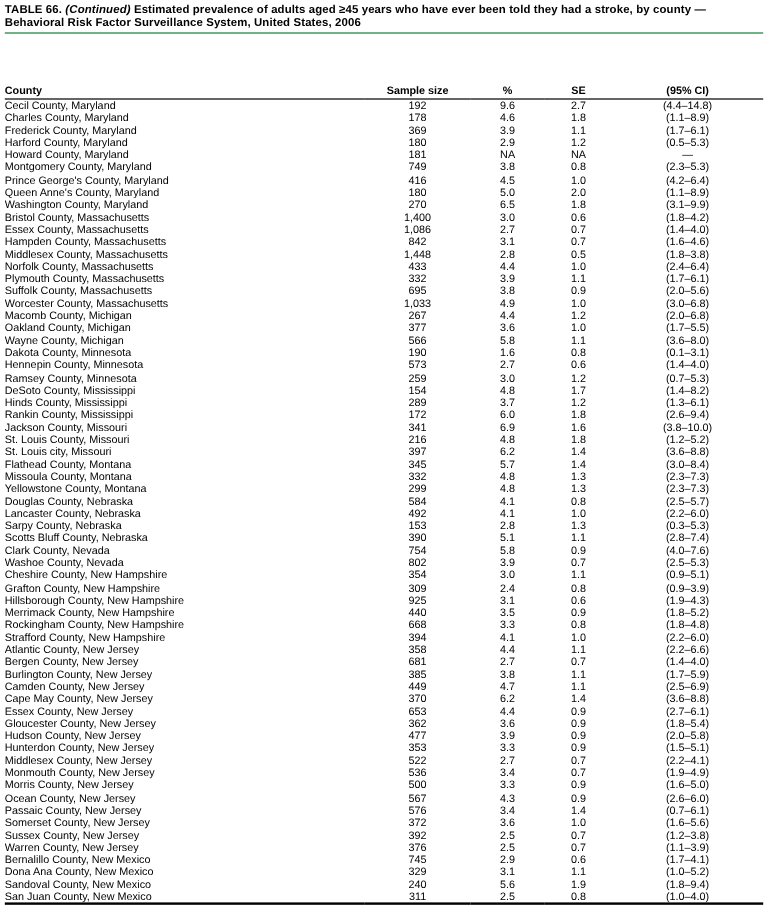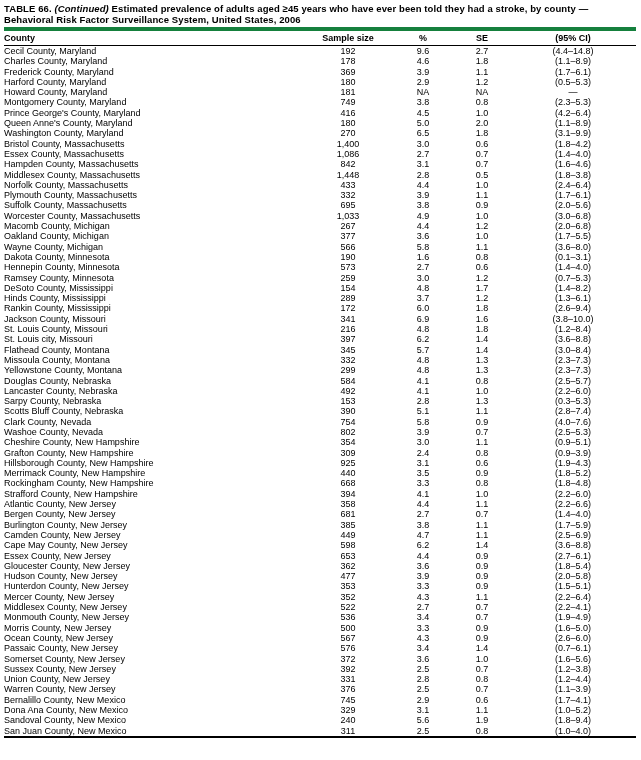--- a/index.html
+++ b/index.html
@@ -14,29 +14,30 @@
     height: 760px;
     box-sizing: border-box;
     padding: 3px 5px 2px 4px;
     overflow: hidden;
   }
   .title {
     font-size: 9.5px;
     font-weight: bold;
     line-height: 11px;
     padding-bottom: 2px;
-    border-bottom: 4px solid #15803d;
+    border-bottom: 1px solid #15803d;
     letter-spacing: 0.1px;
   }
   .title .continued { font-style: italic; }
   table {
     width: 100%;
     border-collapse: collapse;
     table-layout: fixed;
     border-bottom: 2px solid #000;
+    margin-top: 40px;
   }
   th {
     font-size: 9px;
     font-weight: bold;
     padding: 2px 0 2px 0;
     border-bottom: 1px solid #000;
     white-space: nowrap;
     overflow: hidden;
   }
   td {
@@ -260,21 +261,21 @@
           <td class="col-n">341</td>
           <td class="col-pct">6.9</td>
           <td class="col-se">1.6</td>
           <td class="col-ci">(3.8–10.0)</td>
         </tr>
         <tr>
           <td class="col-county">St. Louis County, Missouri</td>
           <td class="col-n">216</td>
           <td class="col-pct">4.8</td>
           <td class="col-se">1.8</td>
-          <td class="col-ci">(1.2–8.4)</td>
+          <td class="col-ci">(1.2–5.2)</td>
         </tr>
         <tr>
           <td class="col-county">St. Louis city, Missouri</td>
           <td class="col-n">397</td>
           <td class="col-pct">6.2</td>
           <td class="col-se">1.4</td>
           <td class="col-ci">(3.6–8.8)</td>
         </tr>
         <tr>
           <td class="col-county">Flathead County, Montana</td>
@@ -404,21 +405,21 @@
         </tr>
         <tr>
           <td class="col-county">Camden County, New Jersey</td>
           <td class="col-n">449</td>
           <td class="col-pct">4.7</td>
           <td class="col-se">1.1</td>
           <td class="col-ci">(2.5–6.9)</td>
         </tr>
         <tr>
           <td class="col-county">Cape May County, New Jersey</td>
-          <td class="col-n">598</td>
+          <td class="col-n">370</td>
           <td class="col-pct">6.2</td>
           <td class="col-se">1.4</td>
           <td class="col-ci">(3.6–8.8)</td>
         </tr>
         <tr>
           <td class="col-county">Essex County, New Jersey</td>
           <td class="col-n">653</td>
           <td class="col-pct">4.4</td>
           <td class="col-se">0.9</td>
           <td class="col-ci">(2.7–6.1)</td>
@@ -436,27 +437,20 @@
           <td class="col-pct">3.9</td>
           <td class="col-se">0.9</td>
           <td class="col-ci">(2.0–5.8)</td>
         </tr>
         <tr>
           <td class="col-county">Hunterdon County, New Jersey</td>
           <td class="col-n">353</td>
           <td class="col-pct">3.3</td>
           <td class="col-se">0.9</td>
           <td class="col-ci">(1.5–5.1)</td>
-        </tr>
-        <tr>
-          <td class="col-county">Mercer County, New Jersey</td>
-          <td class="col-n">352</td>
-          <td class="col-pct">4.3</td>
-          <td class="col-se">1.1</td>
-          <td class="col-ci">(2.2–6.4)</td>
         </tr>
         <tr>
           <td class="col-county">Middlesex County, New Jersey</td>
           <td class="col-n">522</td>
           <td class="col-pct">2.7</td>
           <td class="col-se">0.7</td>
           <td class="col-ci">(2.2–4.1)</td>
         </tr>
         <tr>
           <td class="col-county">Monmouth County, New Jersey</td>
@@ -494,27 +488,20 @@
           <td class="col-ci">(1.6–5.6)</td>
         </tr>
         <tr>
           <td class="col-county">Sussex County, New Jersey</td>
           <td class="col-n">392</td>
           <td class="col-pct">2.5</td>
           <td class="col-se">0.7</td>
           <td class="col-ci">(1.2–3.8)</td>
         </tr>
         <tr>
-          <td class="col-county">Union County, New Jersey</td>
-          <td class="col-n">331</td>
-          <td class="col-pct">2.8</td>
-          <td class="col-se">0.8</td>
-          <td class="col-ci">(1.2–4.4)</td>
-        </tr>
-        <tr>
           <td class="col-county">Warren County, New Jersey</td>
           <td class="col-n">376</td>
           <td class="col-pct">2.5</td>
           <td class="col-se">0.7</td>
           <td class="col-ci">(1.1–3.9)</td>
         </tr>
         <tr>
           <td class="col-county">Bernalillo County, New Mexico</td>
           <td class="col-n">745</td>
           <td class="col-pct">2.9</td>

